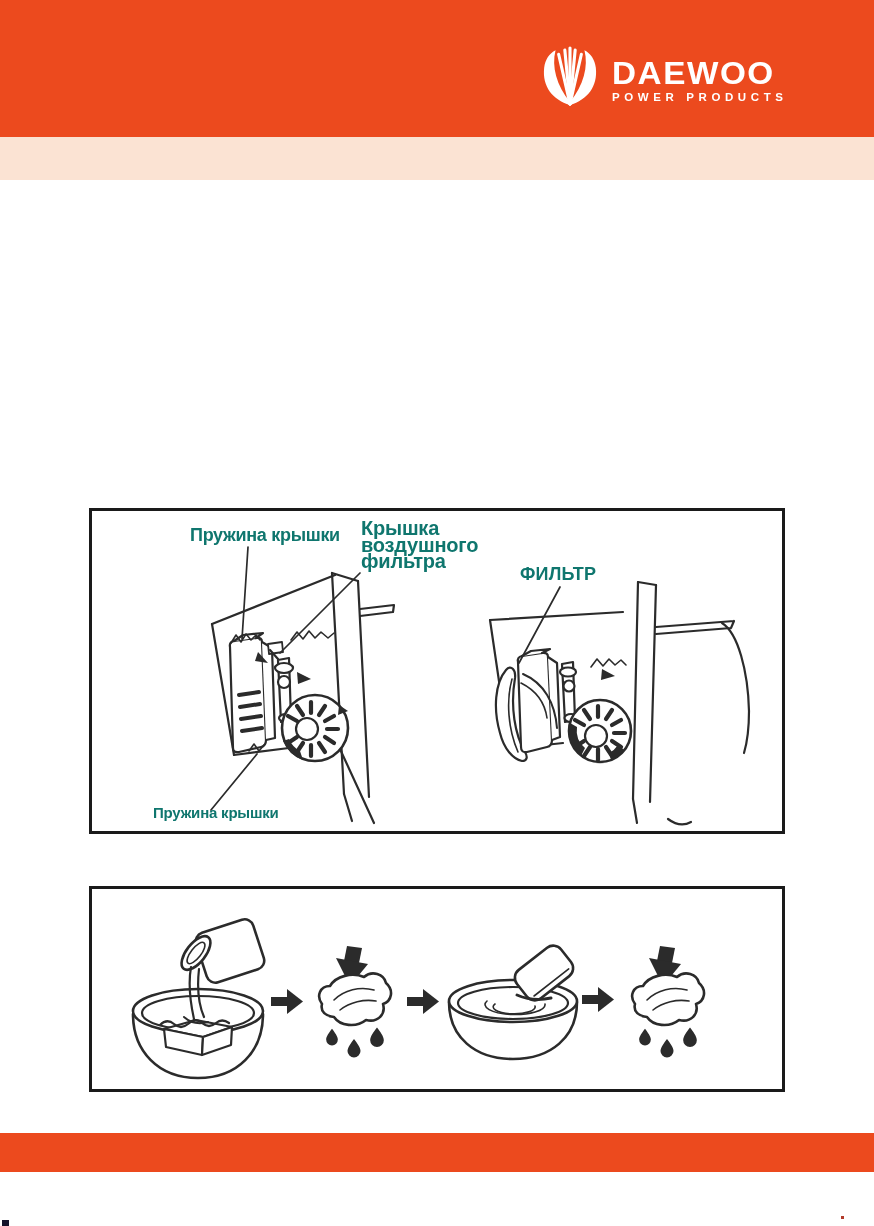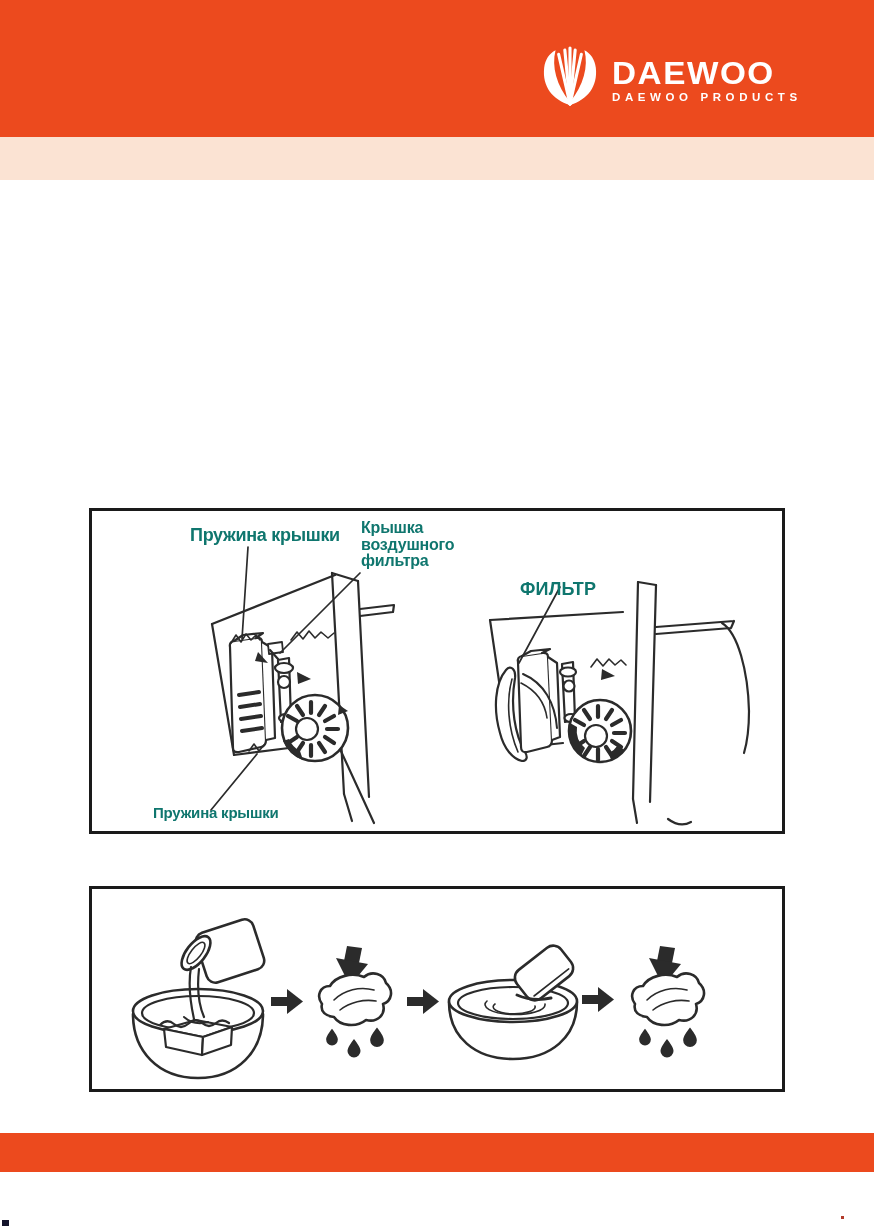--- a/index.html
+++ b/index.html
@@ -23,22 +23,22 @@
   .figure{
     position:absolute;left:89px;width:696px;background:#ffffff;
     border:3px solid #1a1a1a;box-sizing:border-box;
   }
   .figure1{top:508px;height:326px;}
   .figure2{top:886px;height:206px;}
   .fig-label{
     position:absolute;color:#0f766e;font-weight:bold;white-space:pre-line;
   }
   .lbl-spring-top{left:98px;top:14px;font-size:18px;letter-spacing:-0.3px;}
-  .lbl-cover{left:269px;top:9px;font-size:16px;line-height:16.5px;width:98px;letter-spacing:-0.2px;}
-  .lbl-filter{left:428px;top:68px;font-size:18px;letter-spacing:0.2px;}
+  .lbl-cover{left:269px;top:9px;font-size:20px;line-height:16.5px;width:98px;letter-spacing:-0.2px;}
+  .lbl-filter{left:428px;top:53px;font-size:18px;letter-spacing:0.2px;}
   .lbl-spring-bottom{left:61px;top:293px;font-size:15px;letter-spacing:-0.2px;}
   svg .ln{stroke:#2b2b2b;fill:none;stroke-width:2.2;stroke-linecap:round;stroke-linejoin:round;}
   svg .lnw{stroke:#2b2b2b;fill:#ffffff;stroke-width:2.2;stroke-linecap:round;stroke-linejoin:round;}
   svg .thin{stroke-width:1.6;}
   svg .ink{fill:#2b2b2b;stroke:none;}
   .corner-mark{position:absolute;left:2px;top:1220px;width:7px;height:6px;background:#13132b;}
   .corner-dot{position:absolute;left:841px;top:1216px;width:3px;height:3px;background:#b23a2a;}
 </style>
 </head>
 <body>
@@ -55,21 +55,21 @@
         <g stroke="#ffffff" stroke-width="3" stroke-linecap="round" fill="none">
           <path d="M30,56 L19,8"></path>
           <path d="M30,56 L25,4"></path>
           <path d="M30,56 L30,2"></path>
           <path d="M30,56 L35,4"></path>
           <path d="M30,56 L41,8"></path>
         </g>
       </svg>
       <div class="logo-text">
         <div class="wordmark">DAEWOO</div>
-        <div class="tagline">DAEWOO PRODUCTS</div>
+        <div class="tagline">POWER PRODUCTS</div>
       </div>
     </div>
   </div>
 
   <div class="band-sub"></div>
 
   <div class="figure figure1">
     <svg width="690" height="320" viewBox="0 0 690 320">
 
       <g>

